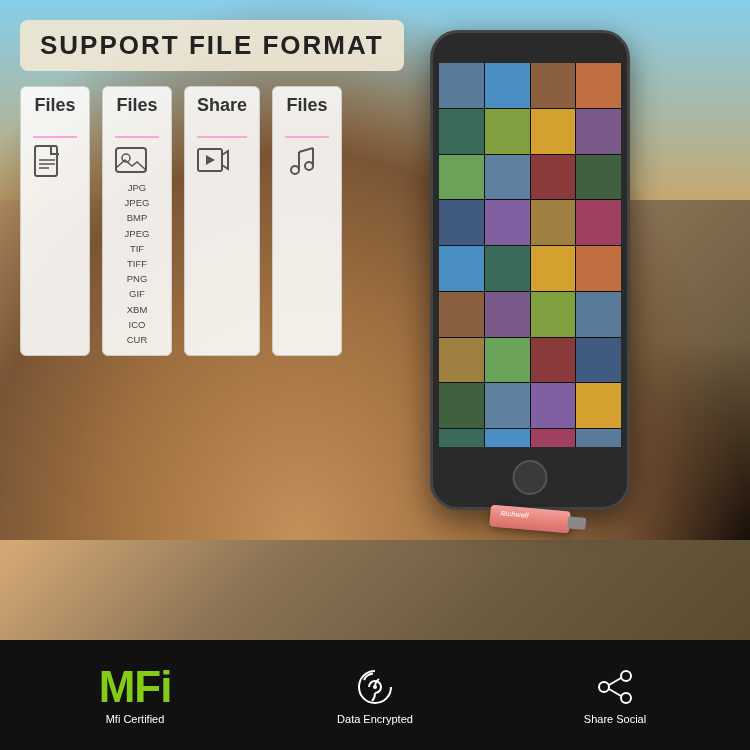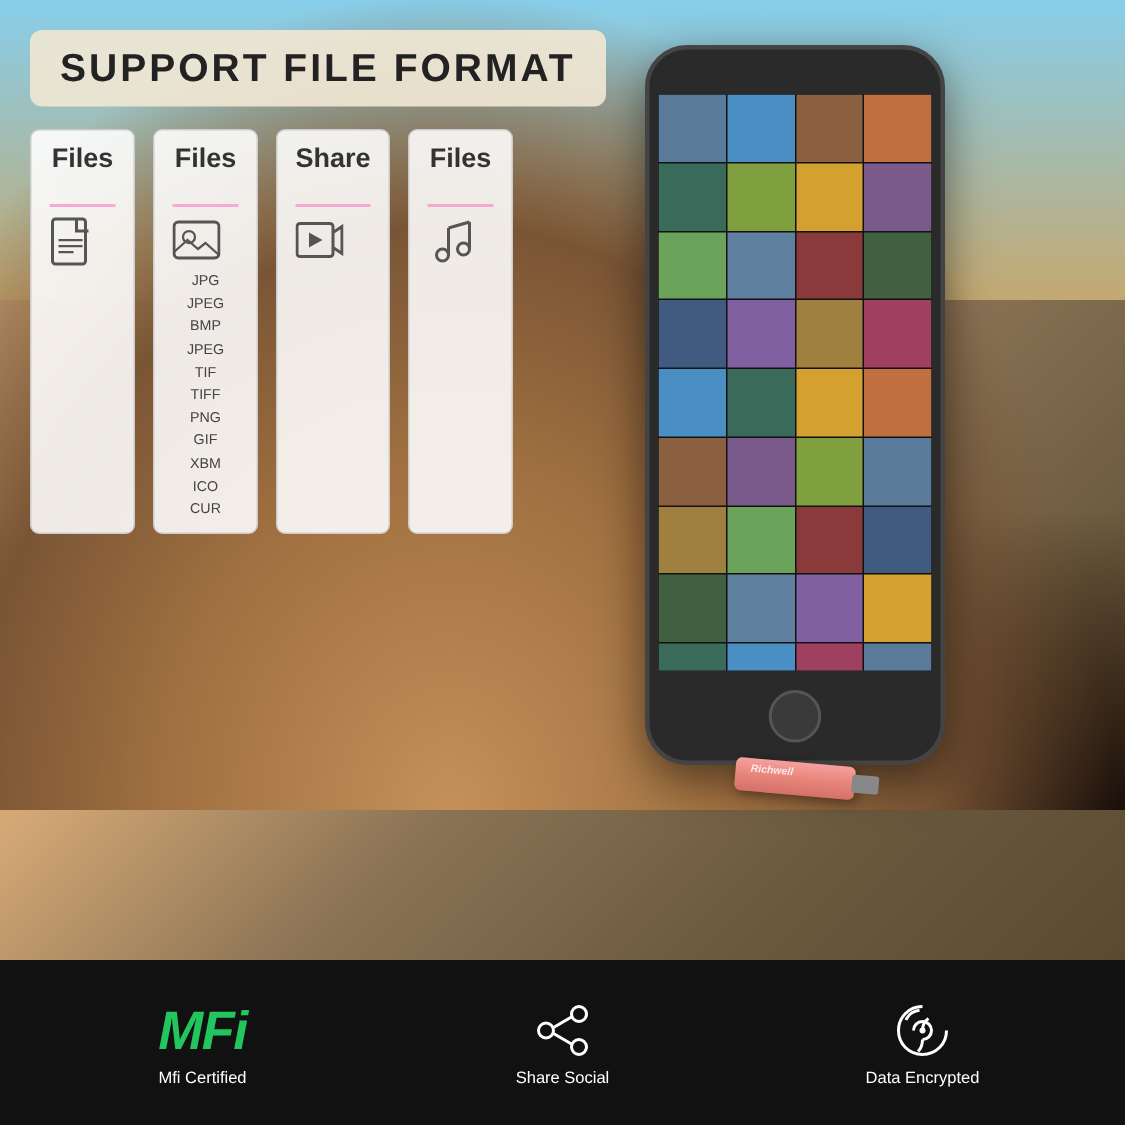--- a/index.html
+++ b/index.html
@@ -212,24 +212,23 @@
     }
 
     .feature-label {
       font-size: 11px;
       color: #fff;
       text-align: center;
       white-space: nowrap;
     }
 
     .mfi-text {
-      font-size: 36px;
+      font-size: 44px;
       font-weight: 900;
-      color: #22c55e;
-      font-style: italic;
+      color: #84cc16;
       letter-spacing: -1px;
     }
 
     
     svg { display: block; }
 
     
     .p1 { background: #4a8fc4; }
     .p2 { background: #6ba35a; }
     .p3 { background: #8b6040; }
@@ -414,38 +413,38 @@
         <span class="mfi-text">MFi</span>
       </div>
       <span class="feature-label">Mfi Certified</span>
     </div>
 
 
 
     <div class="bottom-feature">
       <div class="feature-icon">
         <svg width="38" height="38" viewBox="0 0 38 38" fill="none">
-          <circle cx="30" cy="8" r="5" stroke="white" stroke-width="2"></circle>
-          <circle cx="8" cy="19" r="5" stroke="white" stroke-width="2"></circle>
-          <circle cx="30" cy="30" r="5" stroke="white" stroke-width="2"></circle>
-          <line x1="13" y1="17" x2="25" y2="10" stroke="white" stroke-width="2"></line>
-          <line x1="13" y1="21" x2="25" y2="28" stroke="white" stroke-width="2"></line>
-        </svg>
-      </div>
-      <span class="feature-label">Share Social</span>
-    </div>
-
-    <div class="bottom-feature">
-      <div class="feature-icon">
-        <svg width="38" height="38" viewBox="0 0 38 38" fill="none">
           <path d="M19 3 C10 3 3 10 3 19 C3 28 10 35 19 35 C28 35 35 28 35 19" stroke="white" stroke-width="2" fill="none"></path>
           <path d="M13 19 C13 15.7 15.7 13 19 13 C22.3 13 25 15.7 25 19 C25 22.3 22.3 25 19 25" stroke="white" stroke-width="2" fill="none"></path>
           <path d="M19 19 C19 16 20 13 23 11" stroke="white" stroke-width="2" fill="none"></path>
           <path d="M8 12 C9.5 8.5 13 6 17 5.5" stroke="white" stroke-width="2" fill="none"></path>
           <path d="M19 25 C19 28 18 31 16 33" stroke="white" stroke-width="2" fill="none"></path>
           <circle cx="19" cy="19" r="2" fill="white"></circle>
         </svg>
       </div>
       <span class="feature-label">Data Encrypted</span>
     </div>
 
+    <div class="bottom-feature">
+      <div class="feature-icon">
+        <svg width="38" height="38" viewBox="0 0 38 38" fill="none">
+          <circle cx="30" cy="8" r="5" stroke="white" stroke-width="2"></circle>
+          <circle cx="8" cy="19" r="5" stroke="white" stroke-width="2"></circle>
+          <circle cx="30" cy="30" r="5" stroke="white" stroke-width="2"></circle>
+          <line x1="13" y1="17" x2="25" y2="10" stroke="white" stroke-width="2"></line>
+          <line x1="13" y1="21" x2="25" y2="28" stroke="white" stroke-width="2"></line>
+        </svg>
+      </div>
+      <span class="feature-label">Share Social</span>
+    </div>
+
   </div>
 </div>
 
 </body></html>

